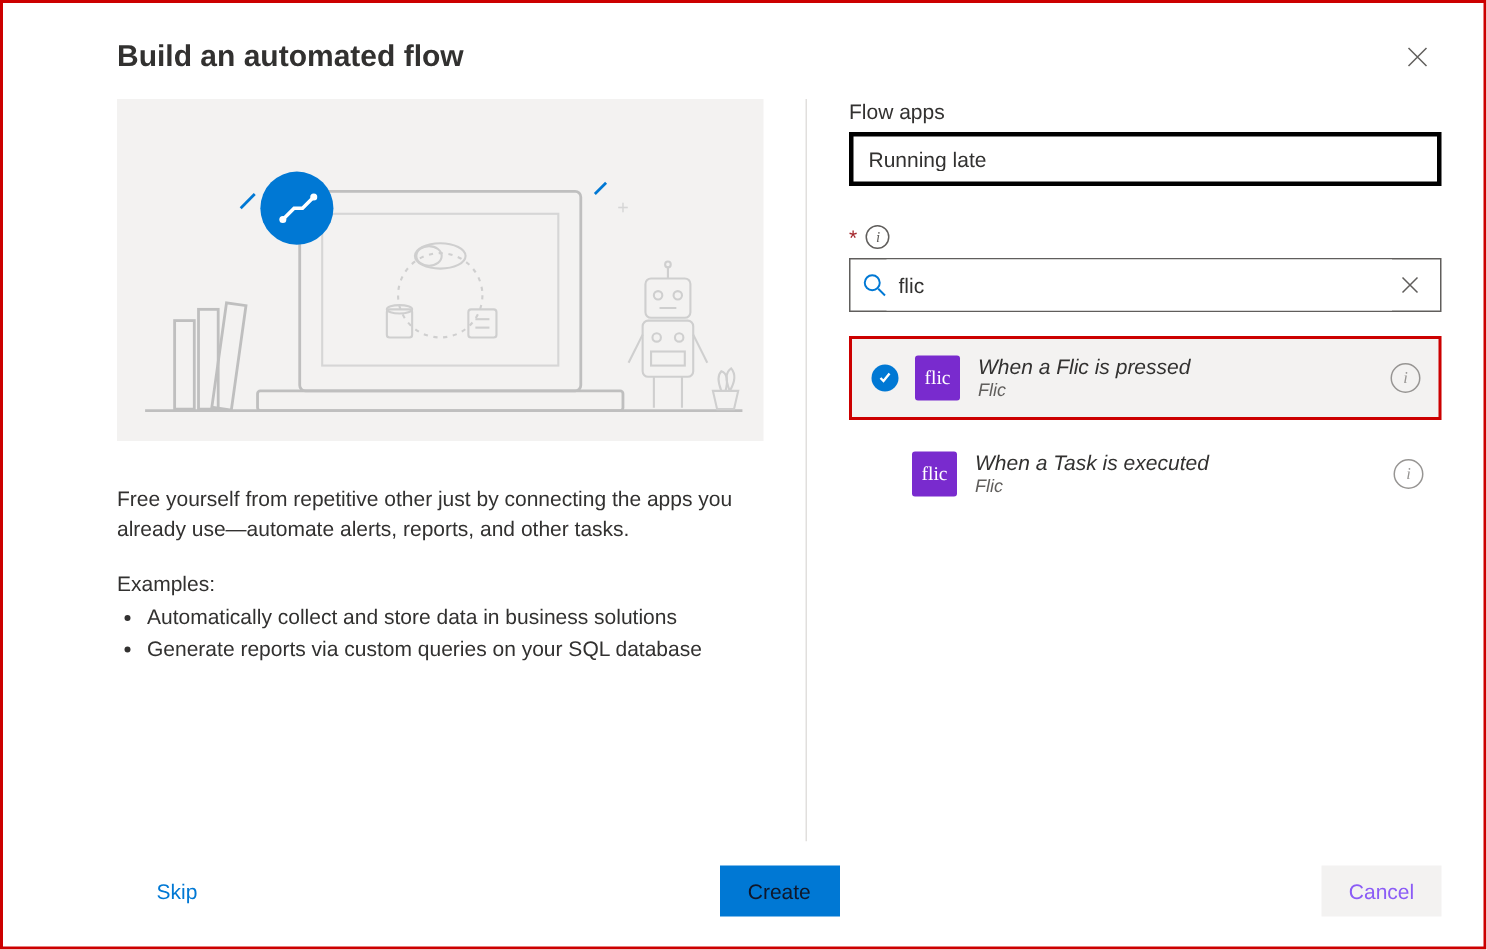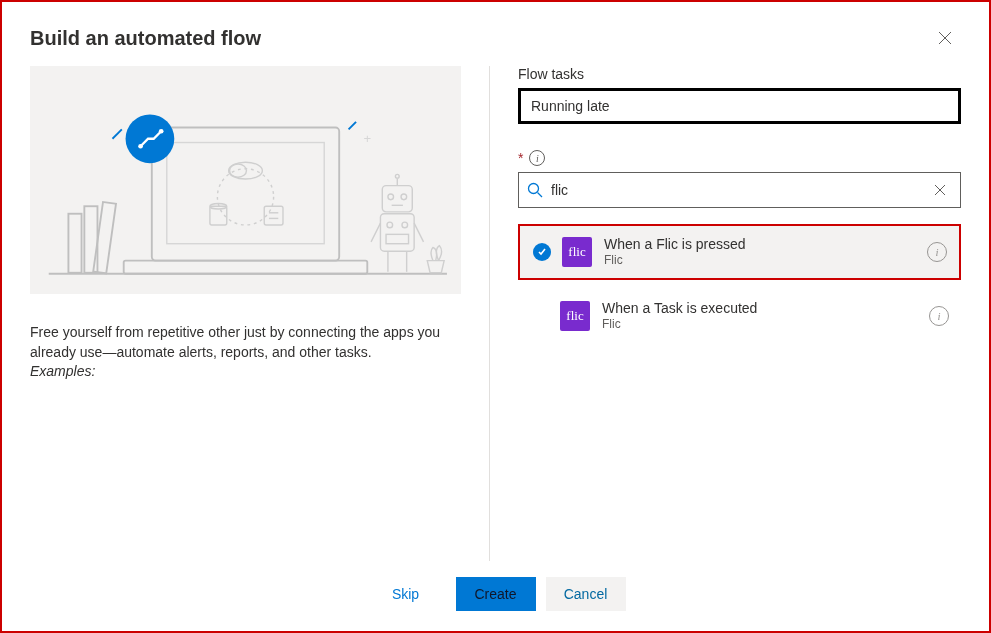--- a/index.html
+++ b/index.html
@@ -8,20 +8,21 @@
       color: #323130;
       background: #fff;
     }
     .modal {
       width: 991px;
       height: 633px;
       border: 2px solid #c00;
       position: relative;
       display: flex;
       flex-direction: column;
+      padding-left: 48px;
     }
     .header {
       display: flex;
       justify-content: space-between;
       align-items: center;
       padding: 20px 28px 12px 28px;
     }
     .title {
       font-size: 20px;
       font-weight: 600;
@@ -138,65 +139,65 @@
       width: 30px; height: 30px;
       background: #792bce;
       border-radius: 2px;
       display: flex; align-items: center; justify-content: center;
       color: #fff;
       font-family: cursive;
       font-size: 13px;
       margin-right: 12px;
       margin-left: 6px;
     }
-    .trigger-text { flex: 1; }
+    .trigger-text { flex: 1; font-style: italic; }
     .trigger-title { font-size: 14px; color: #323130; line-height: 1.25; }
     .trigger-sub { font-size: 12px; color: #605e5c; line-height: 1.25; }
     .trigger-info {
       width: 20px; height: 20px;
       border: 1px solid #979593;
       border-radius: 50%;
       display: flex; align-items: center; justify-content: center;
       font-size: 11px; font-style: italic; font-family: serif;
       color: #979593;
     }
     .desc {
       margin-top: 28px;
       font-size: 14px;
       line-height: 1.45;
       color: #323130;
     }
     .examples-label {
-      font-size: 14px;
-      font-style: italic;
+      margin-top: 18px;
+      font-size: 14px;
     }
     .examples-list {
       margin-top: 4px;
       padding-left: 20px;
       font-size: 14px;
       line-height: 1.5;
     }
     .footer {
       display: flex;
-      justify-content: center;
+      justify-content: space-between;
       gap: 10px;
       padding: 16px 28px 20px;
     }
     .btn {
       height: 34px;
       min-width: 80px;
       padding: 0 18px;
       font-size: 14px;
       border: none;
       cursor: pointer;
       font-family: inherit;
     }
     .btn-link { background: transparent; color: #0078d4; }
     .btn-primary { background: #0078d4; color: #0f172a; }
-    .btn-default { background: #f3f2f1; color: #0369a1; }
+    .btn-default { background: #f3f2f1; color: #8b5cf6; }
     .spacer-30 { height: 26px; }
   </style>
 </head>
 <body>
 
 <div class="modal">
   <div class="header">
     <h1 class="title">Build an automated flow</h1>
     <div class="close-btn">
       <svg width="14" height="14" viewBox="0 0 14 14">
@@ -264,24 +265,28 @@
 
           <circle cx="128" cy="70" r="26" fill="#0078d4"></circle>
           <path d="M118 78 l8 -8 h6 l8 -8" stroke="#fff" stroke-width="2.5" fill="none"></path>
           <circle cx="118" cy="78" r="2.5" fill="#fff"></circle>
           <circle cx="140" cy="62" r="2.5" fill="#fff"></circle>
         </svg>
       </div>
 
       <p class="desc">Free yourself from repetitive other just by connecting the apps you already use—automate alerts, reports, and other tasks.</p>
       <p class="examples-label">Examples:</p>
+      <ul class="examples-list">
+        <li>Automatically collect and store data in business solutions</li>
+        <li>Generate reports via custom queries on your SQL database</li>
+      </ul>
     </div>
 
     <div class="right-col">
-      <label class="field-label">Flow tasks</label>
+      <label class="field-label">Flow apps</label>
       <input class="text-input" type="text" value="Running late" style="">
 
       <div class="spacer-30"></div>
 
       <div class="field-label">
         <span class="asterisk">*</span>
         <span class="info-icon">i</span>
       </div>
 
       <div class="search-wrap">

